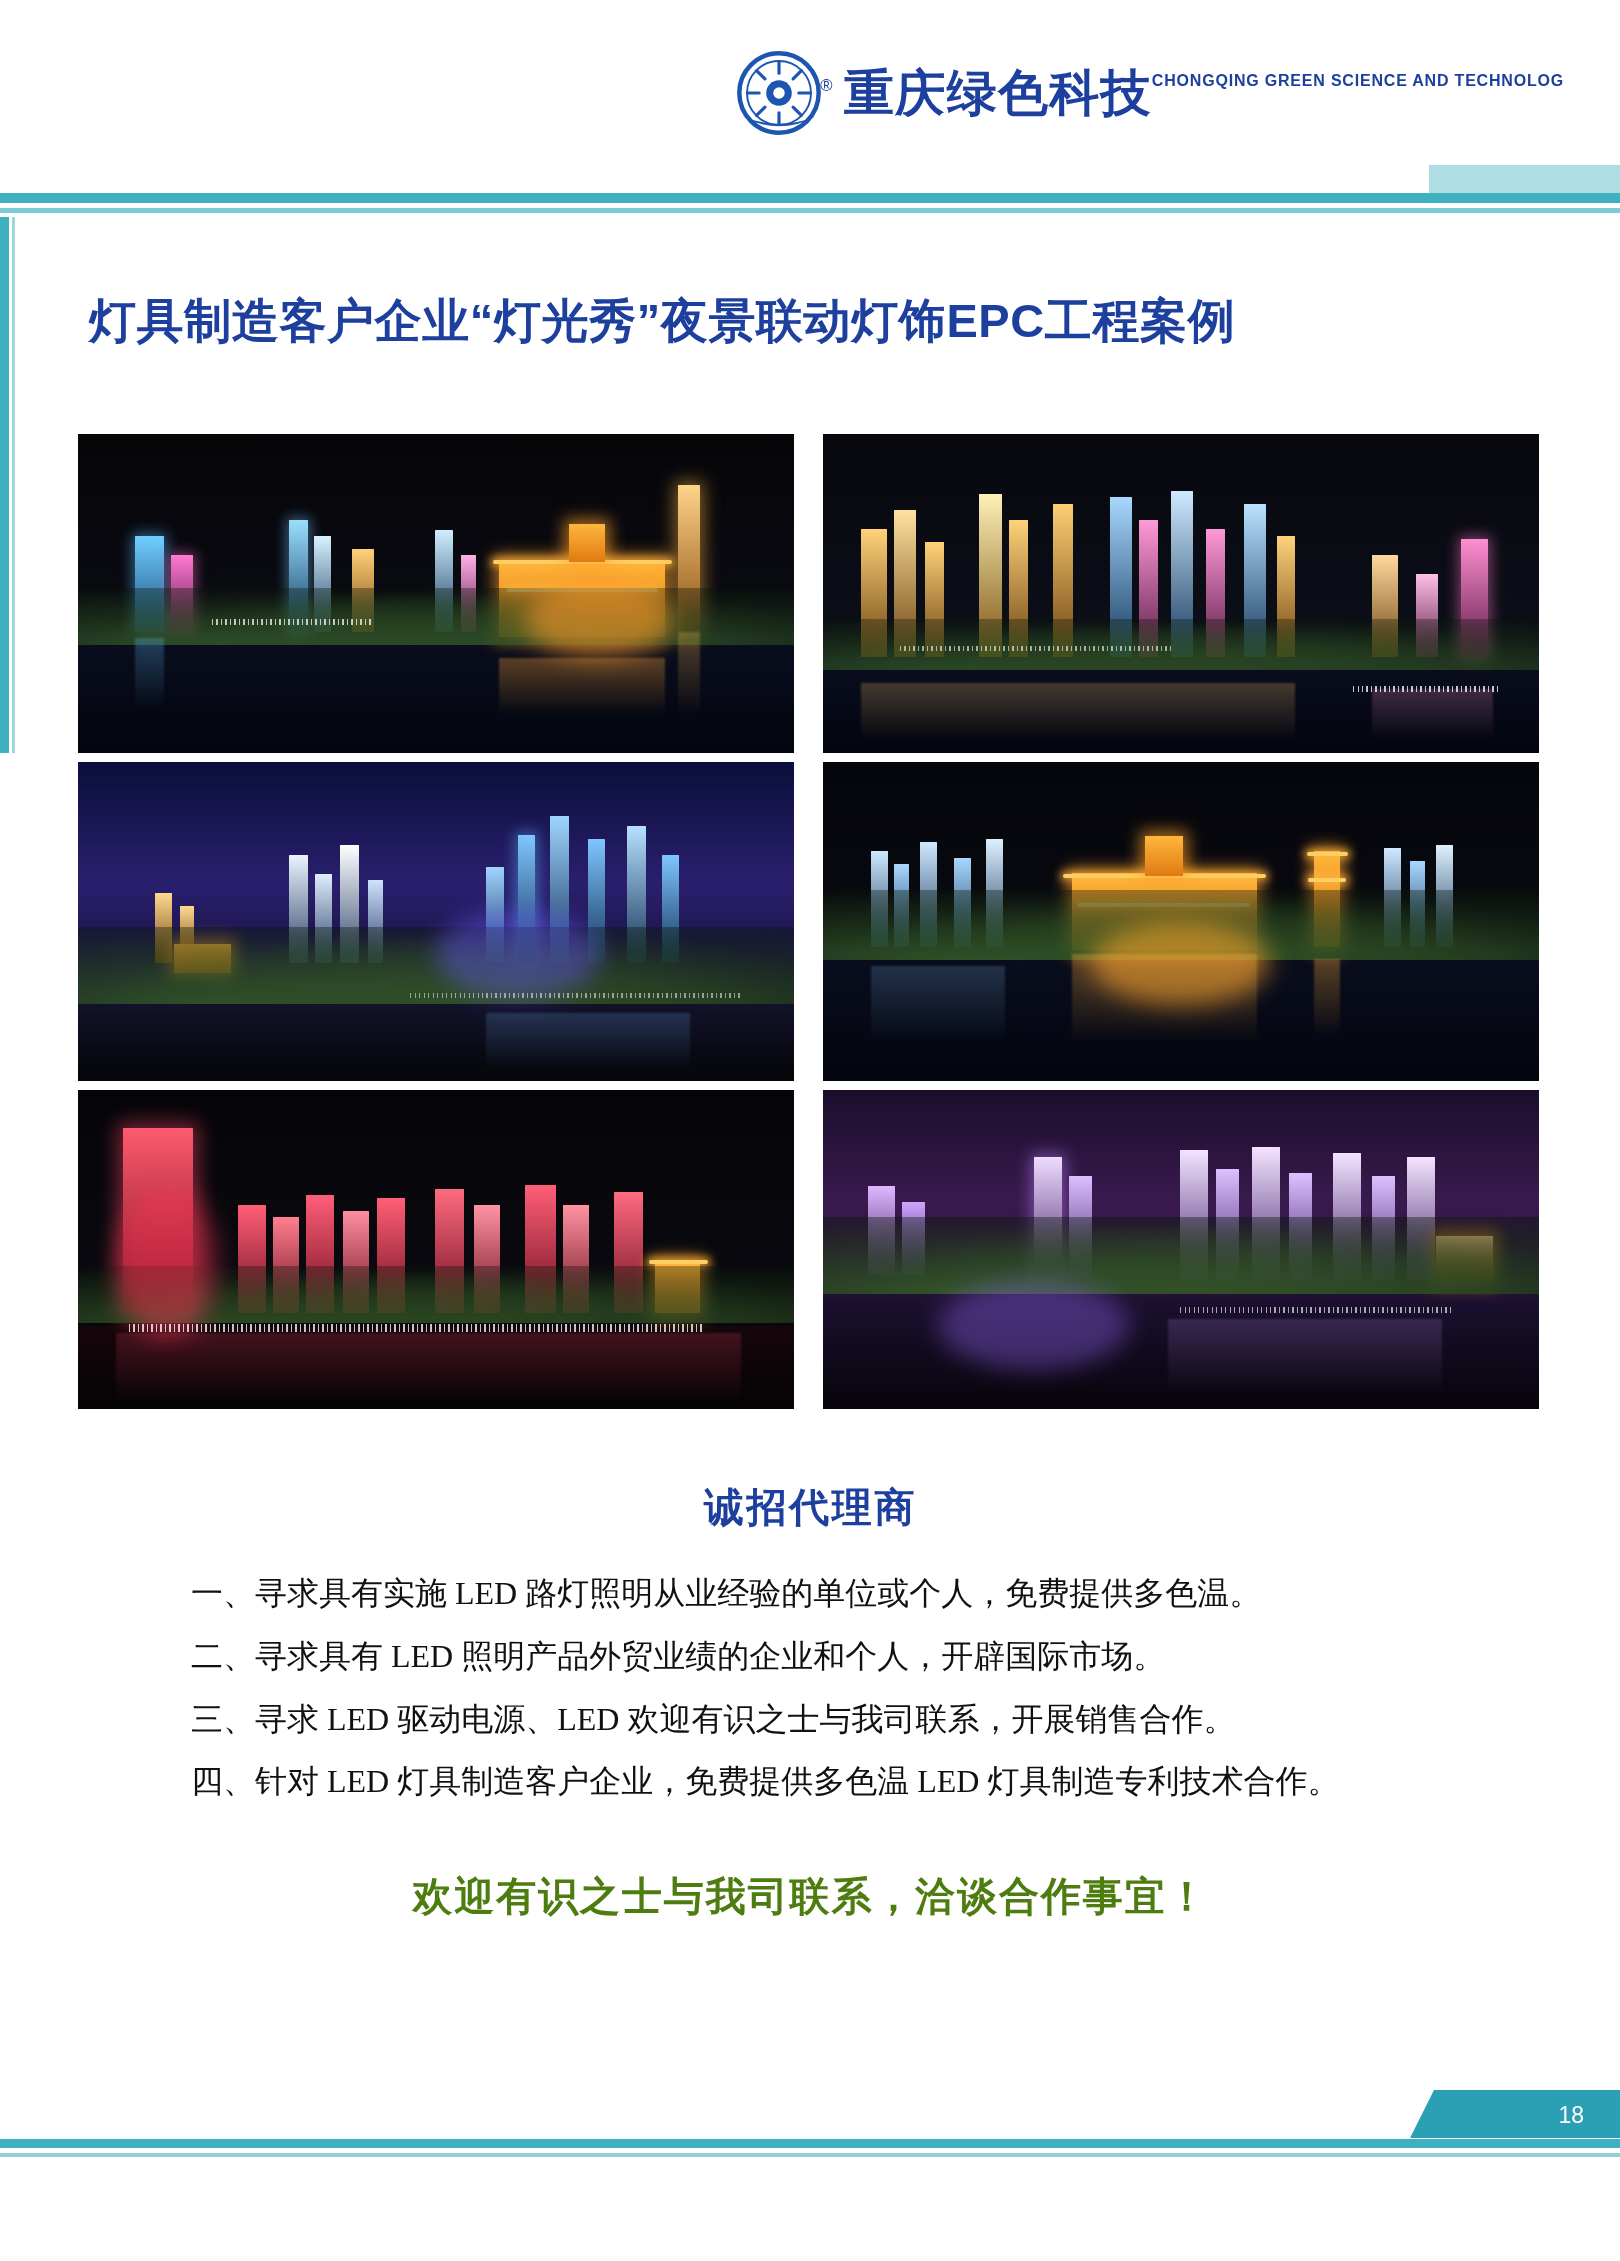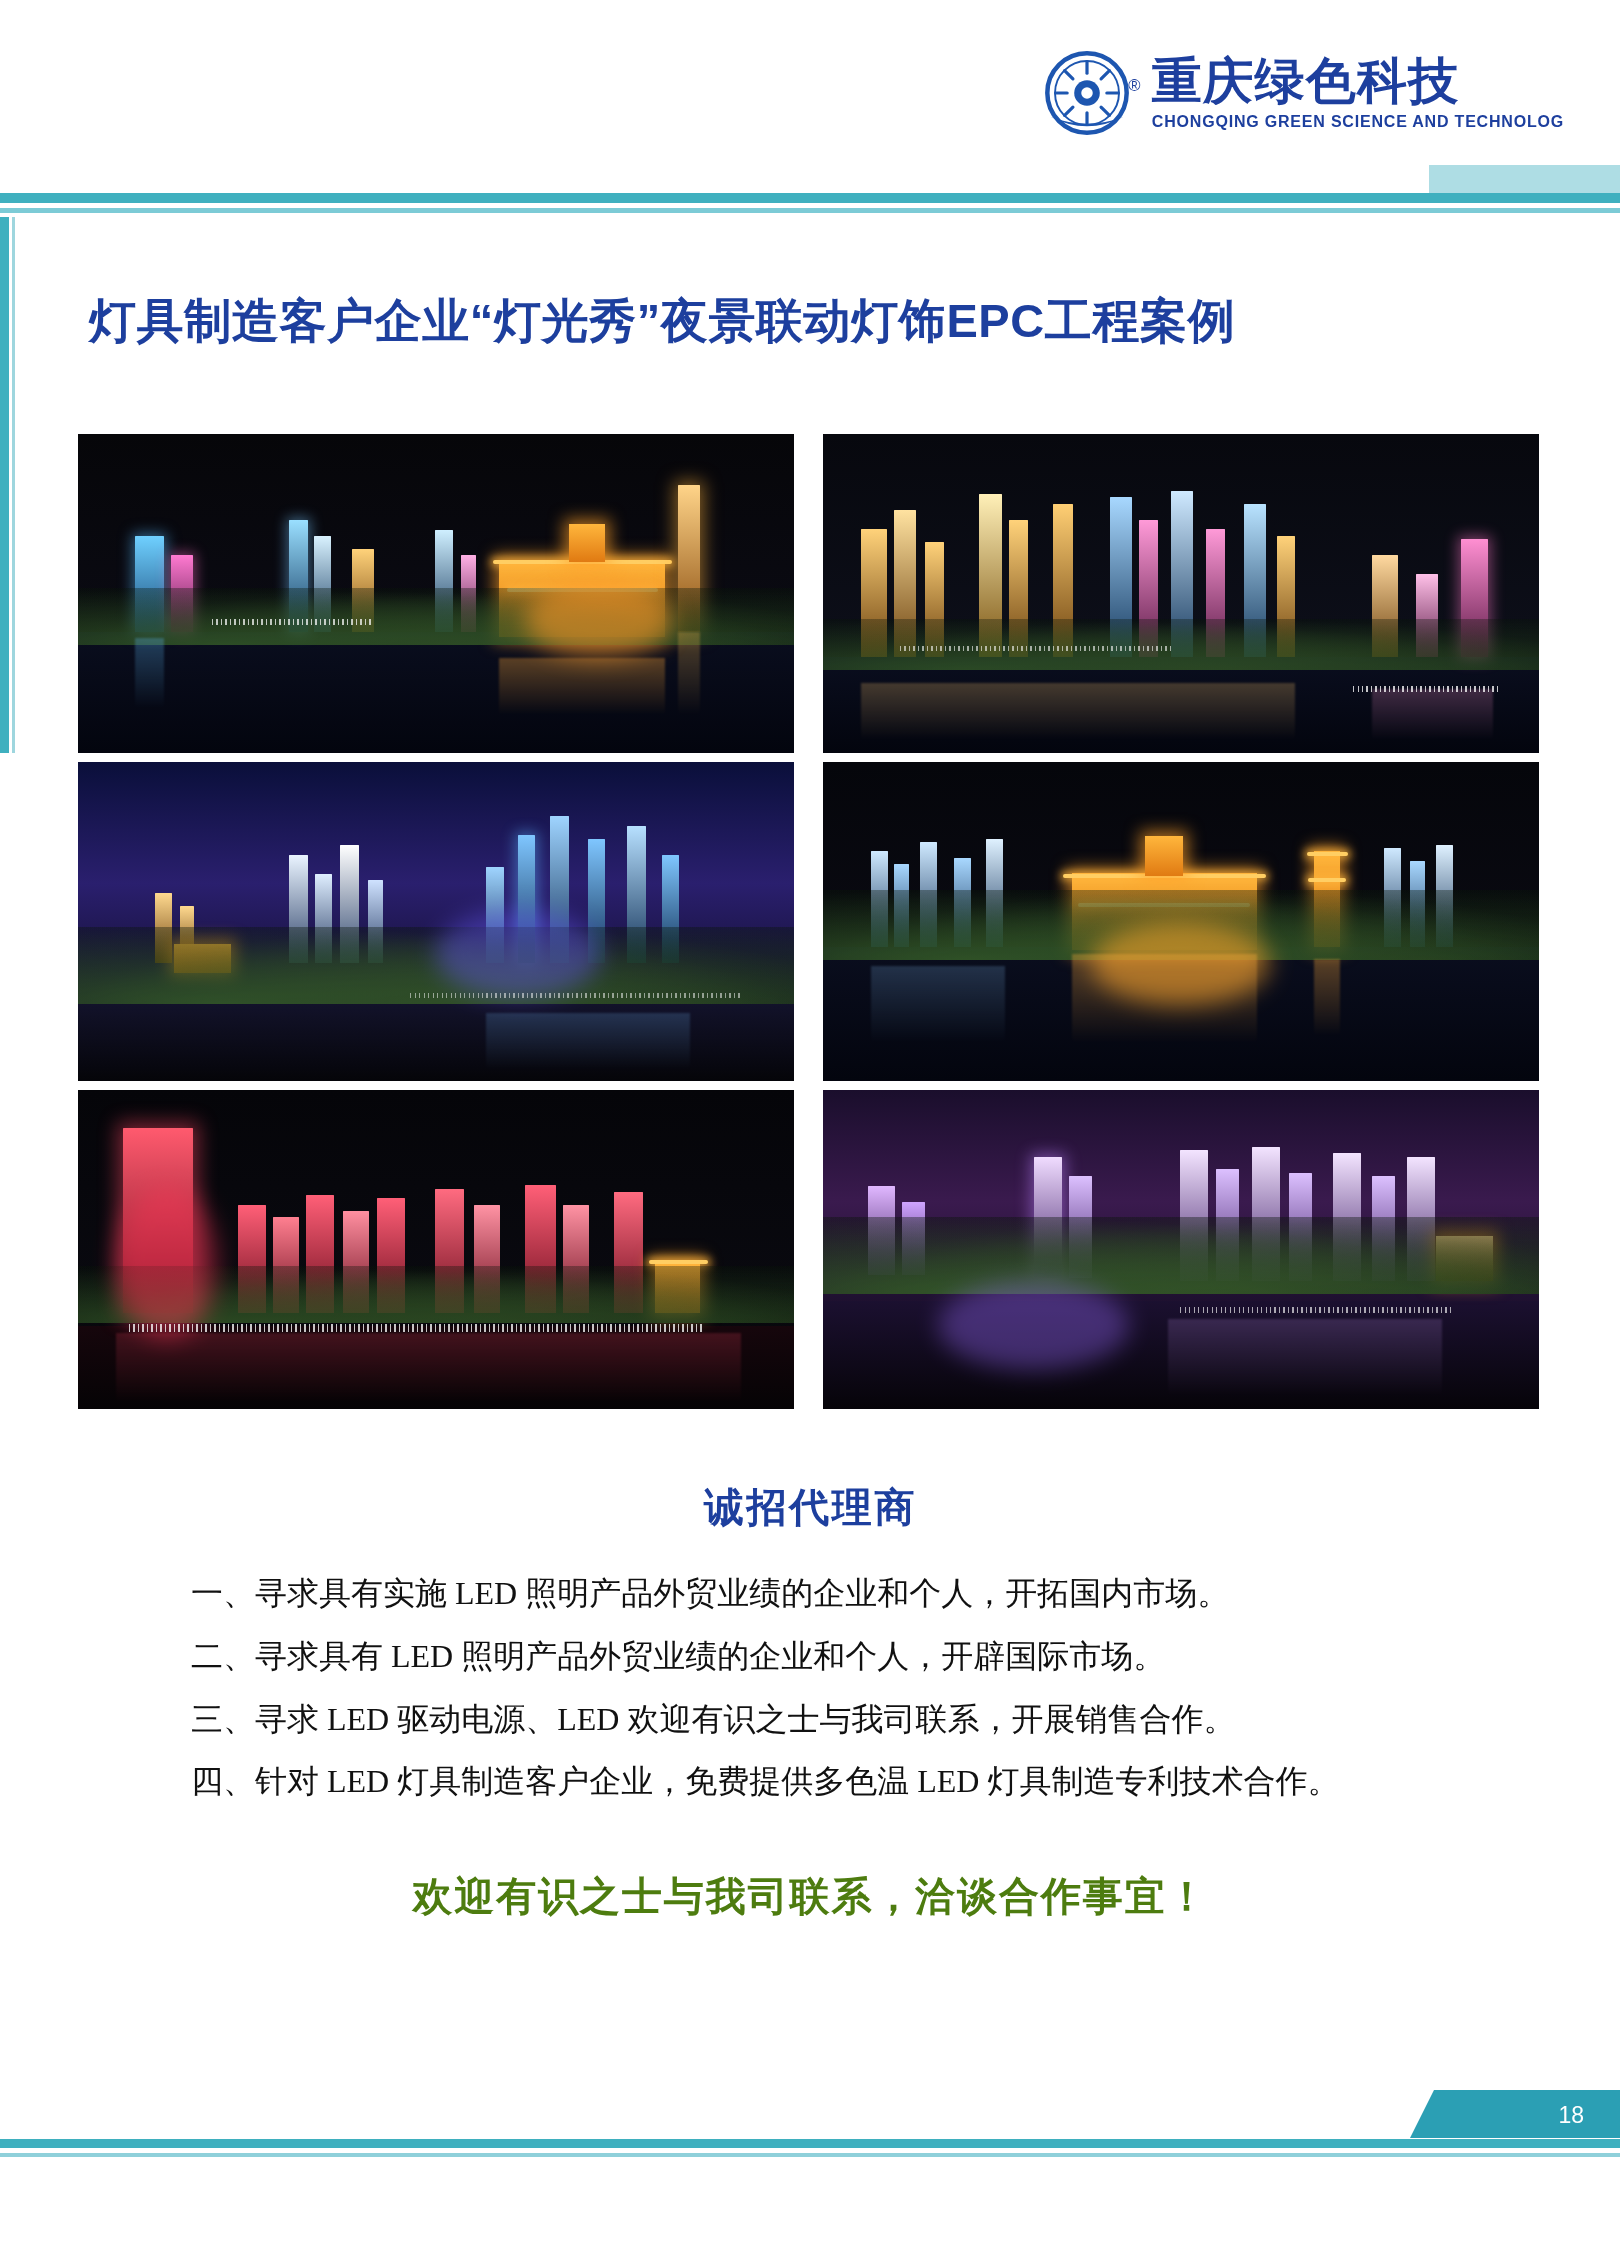--- a/index.html
+++ b/index.html
@@ -29,21 +29,21 @@
     align-items: center;
     gap: 16.6px;
   }
   .logo-mark {
     position: relative;
     width: 96px;
     height: 96px;
     flex: 0 0 auto;
   }
   .logo-mark svg { display: block; }
-  .logo-text { display: flex; flex-direction: column; justify-content: center; }
+  .logo-text { display: flex; flex-direction: row; justify-content: center; }
   .logo-cn {
     font-size: 50px;
     font-weight: bold;
     color: #1d3f9e;
     letter-spacing: 1.3px;
     line-height: 1.05;
     white-space: nowrap;
   }
   .logo-en {
     font-size: 16px;
@@ -446,21 +446,21 @@
     <div class="glow" style="left:115px;top:191px;width:191px;height:89px;background:#9a6bff;opacity:.35"></div>
     <div class="refl" style="left:345px;width:274px;height:77px;bottom:12.8px;background:linear-gradient(180deg,rgba(210,160,255,.55),rgba(210,160,255,0));"></div>
     <div class="stripe-lines" style="left:357px;width:274px;height:6.4px;bottom:96px;opacity:.75"></div>
   </div>
 
 </div>
 
 <div class="recruit-title">诚招代理商</div>
 
 <div class="bullets">
-  <div class="bullet">一、寻求具有实施 LED 照明产品外贸业绩的企业和个人，开拓国内市场。</div>
+  <div class="bullet">一、寻求具有实施 LED 路灯照明从业经验的单位或个人，免费提供多色温。</div>
   <div class="bullet">二、寻求具有 LED 照明产品外贸业绩的企业和个人，开辟国际市场。</div>
   <div class="bullet">三、寻求 LED 驱动电源、LED 欢迎有识之士与我司联系，开展销售合作。</div>
   <div class="bullet">四、针对 LED 灯具制造客户企业，免费提供多色温 LED 灯具制造专利技术合作。</div>
 </div>
 
 <div class="closing">欢迎有识之士与我司联系，洽谈合作事宜！</div>
 
 <div class="footer-tab"></div>
 <div class="footer-page-num">18</div>
 <div class="footer-bar"></div>

